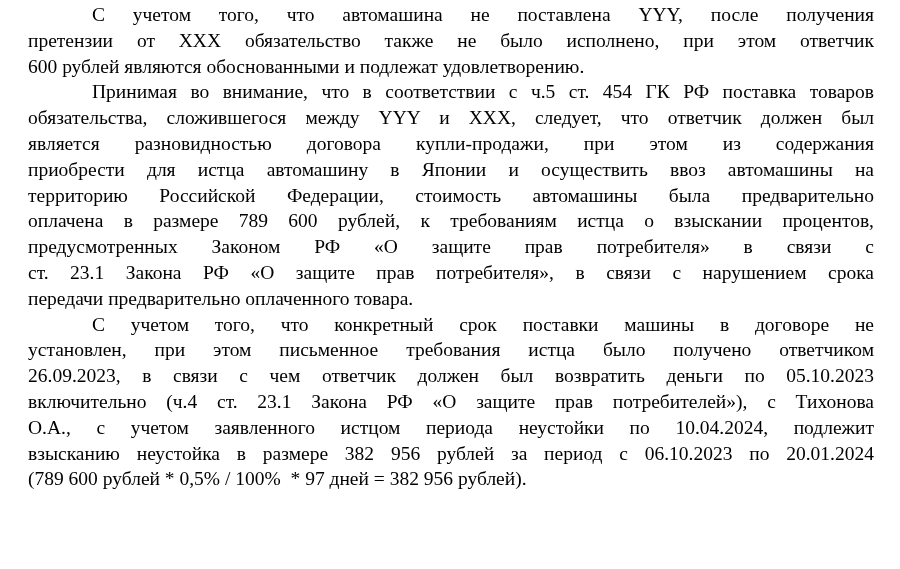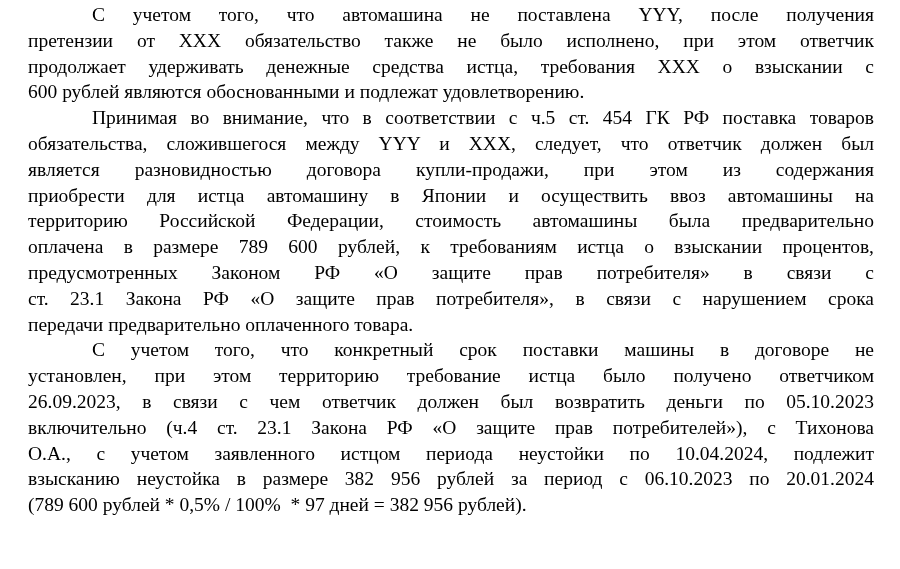--- a/index.html
+++ b/index.html
@@ -41,37 +41,36 @@
     }
   </style>
 </head>
 <body>
 
 <div class="page">
   <div>
       <div class="para">
         <div class="line first">С учетом того, что автомашина не поставлена YYY, после получения</div>
         <div class="line">претензии от XXX обязательство также не было исполнено, при этом ответчик</div>
-        <div class="line">продолжает удерживать денежные средства истца, требования XXX о взыскании с</div>
         <div class="line last">600 рублей являются обоснованными и подлежат удовлетворению.</div>
       </div>
       <div class="para">
         <div class="line first">Принимая во внимание, что в соответствии с ч.5 ст. 454 ГК РФ поставка товаров</div>
         <div class="line">обязательства, сложившегося между YYY и XXX, следует, что ответчик должен был</div>
         <div class="line">является разновидностью договора купли-продажи, при этом из содержания</div>
         <div class="line">приобрести для истца автомашину в Японии и осуществить ввоз автомашины на</div>
         <div class="line">территорию Российской Федерации, стоимость автомашины была предварительно</div>
         <div class="line">оплачена в размере 789 600 рублей, к требованиям истца о взыскании процентов,</div>
         <div class="line">предусмотренных Законом РФ «О защите прав потребителя» в связи с</div>
         <div class="line">ст. 23.1 Закона РФ «О защите прав потребителя», в связи с нарушением срока</div>
         <div class="line last">передачи предварительно оплаченного товара.</div>
       </div>
       <div class="para">
         <div class="line first">С учетом того, что конкретный срок поставки машины в договоре не</div>
-        <div class="line">установлен, при этом территорию требование истца было получено ответчиком</div>
+        <div class="line">установлен, при этом письменное требования истца было получено ответчиком</div>
         <div class="line">26.09.2023, в связи с чем ответчик должен был возвратить деньги по 05.10.2023</div>
         <div class="line">включительно (ч.4 ст. 23.1 Закона РФ «О защите прав потребителей»), с Тихонова</div>
         <div class="line">О.А., с учетом заявленного истцом периода неустойки по 10.04.2024, подлежит</div>
         <div class="line">взысканию неустойка в размере 382 956 рублей за период с 06.10.2023 по 20.01.2024</div>
         <div class="line last">(789 600 рублей * 0,5% / 100%&nbsp; * 97 дней = 382 956 рублей).</div>
       </div>
     </div>
 </div>
 
 </body></html>

